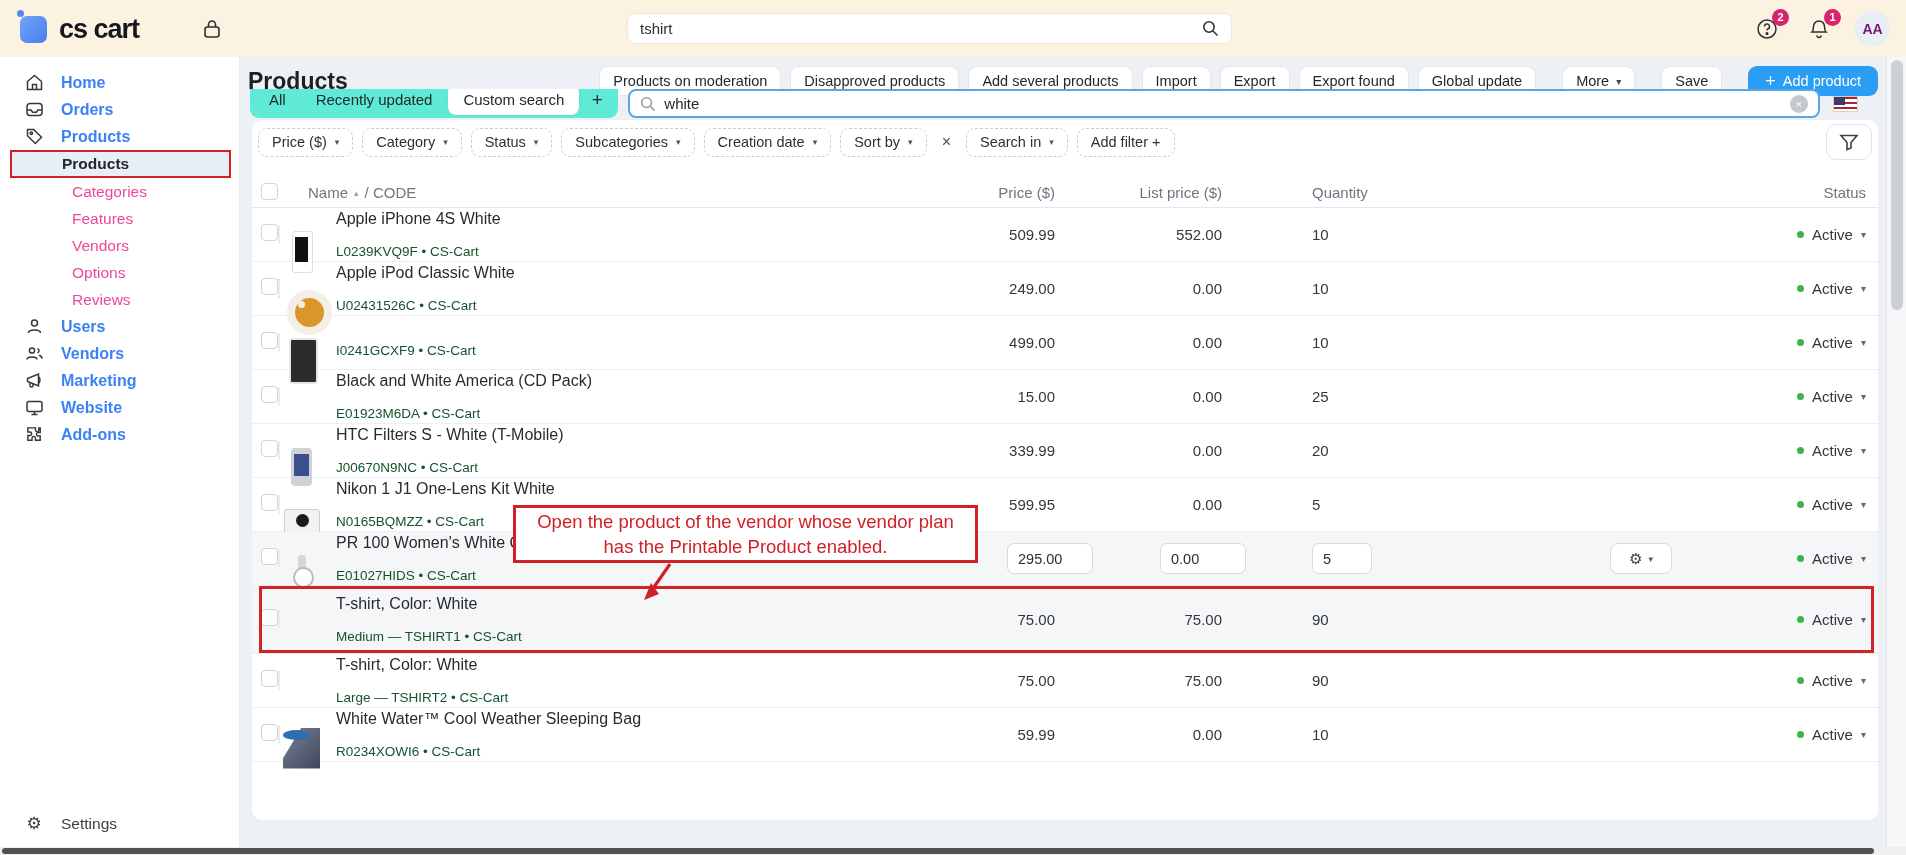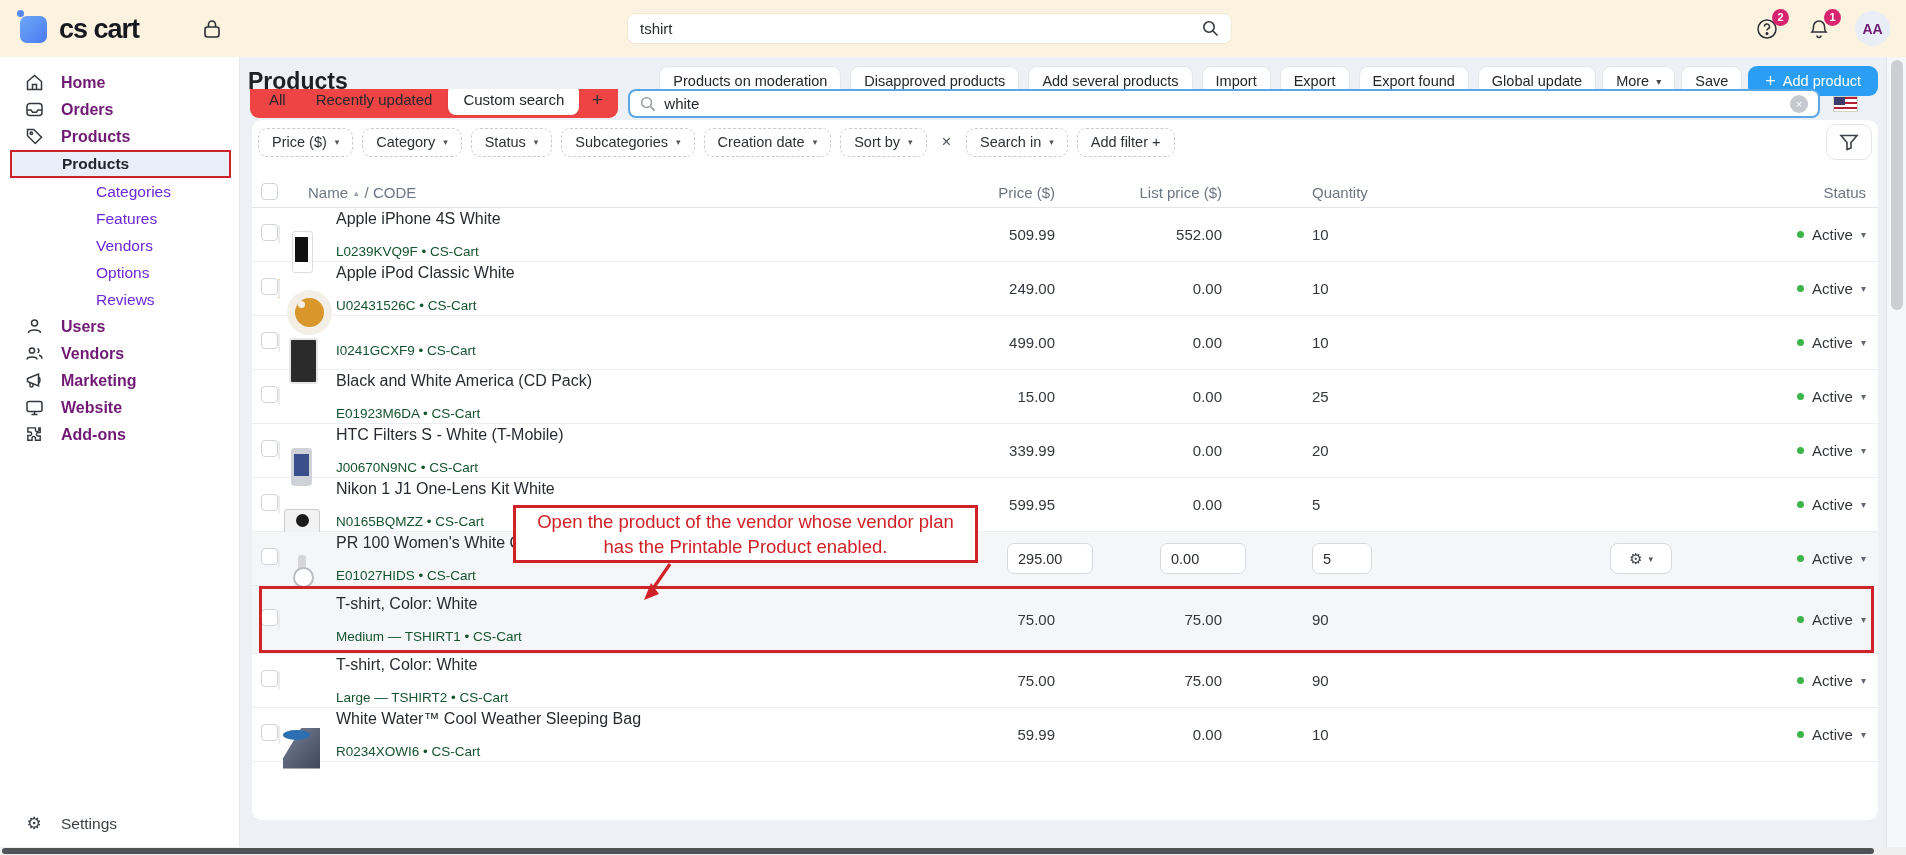--- a/index.html
+++ b/index.html
@@ -17,40 +17,40 @@
   .tb-search { position:absolute; left:627px; top:13px; width:605px; height:31px; background:#fff; border:1px solid #f1e8d4; border-radius:8px; display:flex; align-items:center; padding:0 12px; }
   .tb-search input { flex:1; border:none; outline:none; font-size:15px; color:#2a2e34; font-family:Liberation Sans, sans-serif; background:transparent; }
   .tb-right { position:absolute; right:16px; top:11px; display:flex; align-items:center; gap:20px; }
   .tb-icon-btn { position:relative; width:32px; height:32px; display:flex; align-items:center; justify-content:center; cursor:pointer; }
   .badge { position:absolute; top:-4px; right:-6px; min-width:17px; height:17px; border-radius:9px; background:#d6246e; color:#fff; font-size:11px; font-weight:700; display:flex; align-items:center; justify-content:center; padding:0 4px; }
   .avatar { width:35px; height:35px; border-radius:50%; background:#e9edf6; color:#701a75; font-size:14px; font-weight:700; display:flex; align-items:center; justify-content:center; cursor:pointer; }
 
   
   .sidebar { position:absolute; left:0; top:57px; width:240px; bottom:8px; background:#fff; border-right:1px solid #e7e9ec; z-index:5; }
   .side-list { padding-top:12px; }
-  .side-item { height:27px; display:flex; align-items:center; gap:17px; padding-left:24px; font-size:16px; font-weight:600; color:#701a75; cursor:pointer; }
+  .side-item { height:27px; display:flex; align-items:center; gap:17px; padding-left:24px; font-size:16px; font-weight:600; color:#3b82f6; cursor:pointer; }
   .side-item .ic { width:20px; display:flex; justify-content:center; }
-  .side-sub { height:27px; display:flex; align-items:center; padding-left:96px; font-size:15.5px; color:#6d28d9; cursor:pointer; }
+  .side-sub { height:27px; display:flex; align-items:center; padding-left:72px; font-size:15.5px; color:#ec4899; cursor:pointer; }
   .side-sub.active { margin-left:10px; margin-right:8px; padding-left:50px; height:28px; background:#e9eff8; border:2.5px solid #cc2127; color:#23272e; font-weight:700; }
   .side-settings { position:absolute; left:0; bottom:10px; width:100%; height:27px; display:flex; align-items:center; gap:17px; padding-left:24px; font-size:15.5px; font-weight:400; color:#3a3f46; cursor:pointer; }
   .side-settings .ic { width:20px; display:flex; justify-content:center; font-size:17px; color:#3a3f46; }
 
   
   .main { position:absolute; left:240px; top:57px; right:20px; bottom:8px; background:#edf0f4; overflow:hidden; }
   .header-row { position:absolute; left:8px; right:8px; top:8px; height:32px; display:flex; align-items:center; }
   .page-title { font-size:23px; font-weight:700; color:#1d2127; }
-  .header-actions { margin-left:auto; display:flex; align-items:center; gap:6px; }
+  .header-actions { margin-left:auto; display:flex; align-items:center; gap:26px; }
   .btn { height:30px; padding:0 13px; background:#fff; border:1px solid #e4e7ea; border-radius:9px; font-size:14.5px; color:#23272e; display:flex; align-items:center; gap:7px; cursor:pointer; font-family:inherit; white-space:nowrap; }
   .btn .caret { font-size:10px; color:#444; }
   .btn-primary { background:#2a9df4; border:none; color:#fff; padding:0 17px; }
   .btn-primary .plus { font-size:18px; font-weight:400; line-height:1; }
 
   
   .tabs-row { position:absolute; left:10px; right:28px; top:32px; height:29px; display:flex; align-items:flex-end; overflow:hidden; }
-  .tab-group { display:flex; align-items:flex-end; background:#ef4444; border-radius:9px; height:37px; padding:0 4px; }
+  .tab-group { display:flex; align-items:flex-end; background:#5eead4; border-radius:9px; height:37px; padding:0 4px; }
   .tab { height:37px; display:flex; align-items:center; padding:0 15px; font-size:15px; color:#23272e; cursor:pointer; white-space:nowrap; }
   .tab.active { background:#fff; border-radius:8px; height:31px; margin:3px 1px; box-shadow:0 0 2px rgba(0,0,0,.08); }
   .tab-add { width:34px; height:37px; display:flex; align-items:center; justify-content:center; font-size:19px; color:#2a2e34; cursor:pointer; }
   .ct-search { flex:1; margin-left:10px; height:29px; background:#fff; border:2px solid #5aa7e6; border-radius:8px; display:flex; align-items:center; padding:0 10px; gap:8px; }
   .ct-search input { flex:1; border:none; outline:none; font-size:15px; color:#23272e; font-family:inherit; background:transparent; }
   .ct-clear { width:18px; height:18px; border-radius:50%; background:#c3c9cf; color:#fff; font-size:11px; display:flex; align-items:center; justify-content:center; cursor:pointer; flex:none; }
   .flag { position:relative; width:25px; height:16px; margin-left:13px; margin-bottom:6px; background:repeating-linear-gradient(#b22234 0 2.5px,#fff 2.5px 5px); border:1px solid #d9d2c2; cursor:pointer; flex:none; }
   .flag::after { content:""; position:absolute; left:0; top:0; width:11px; height:8px; background:#3c3b6e; }
 
   

